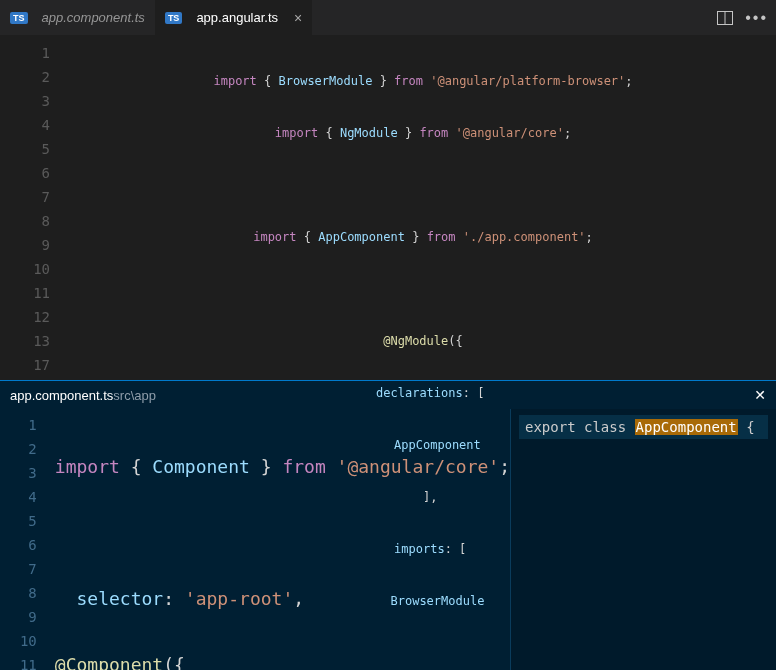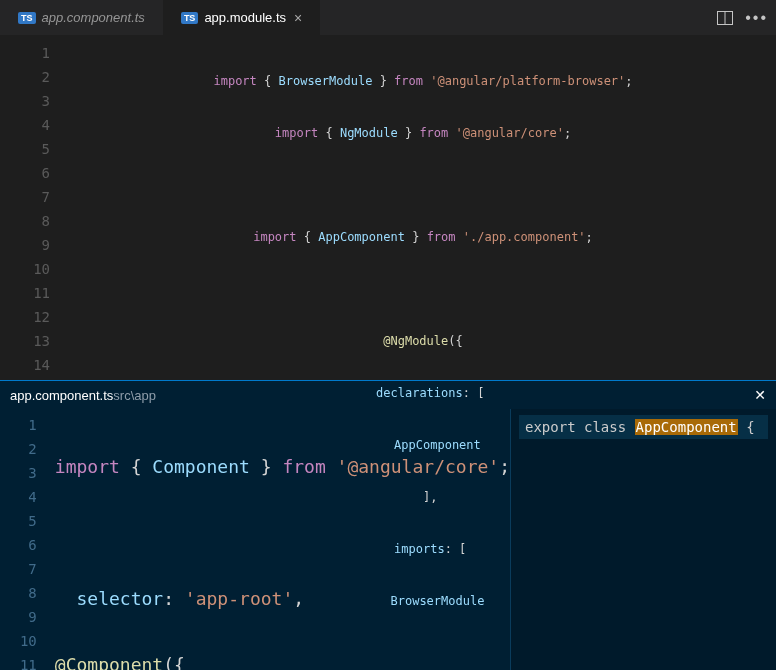--- a/index.html
+++ b/index.html
@@ -14,26 +14,27 @@
     }
     .tabs-bar {
       display: flex;
       align-items: center;
       background: #252526;
       height: 35px;
     }
     .tab {
       display: flex;
       align-items: center;
-      padding: 0 18px;
+      padding: 0 10px;
       height: 35px;
       font-size: 13px;
       color: #969696;
       cursor: pointer;
       font-style: italic;
+      gap: 8px;
     }
     .tab.active {
       background: #1e1e1e;
       color: #ffffff;
       font-style: normal;
     }
     .tab .ts-badge {
       background: #3178c6;
       color: white;
       font-size: 9px;
@@ -159,21 +160,21 @@
 </head>
 <body>
 
 <div class="tabs-bar">
   <div class="tab">
     <span class="ts-badge">TS</span>
     <span>app.component.ts</span>
   </div>
   <div class="tab active">
     <span class="ts-badge">TS</span>
-    <span>app.module.ts</span>
+    <span>app.angular.ts</span>
     <span class="close">×</span>
   </div>
   <div class="tabs-right">
     <span class="icon-split">
       <svg width="16" height="14" viewBox="0 0 16 14">
           <rect x="0.5" y="0.5" width="15" height="13" fill="none" stroke="#c5c5c5"></rect>
           <line x1="8" y1="0.5" x2="8" y2="13.5" stroke="#c5c5c5"></line>
         </svg>
     </span>
     <span class="icon-more">•••</span>
@@ -188,21 +189,21 @@
     <div class="line">4</div>
     <div class="line">5</div>
     <div class="line">6</div>
     <div class="line">7</div>
     <div class="line">8</div>
     <div class="line">9</div>
     <div class="line">10</div>
     <div class="line">11</div>
     <div class="line">12</div>
     <div class="line">13</div>
-    <div class="line">14</div>
+    <div class="line">17</div>
   </div>
   <div class="code">
     <div class="line"><span class="t-keyword">import</span><span class="t-punct"> { </span><span class="t-var">BrowserModule</span><span class="t-punct"> } </span><span class="t-keyword">from</span><span class="t-string"> '@angular/platform-browser'</span><span class="t-punct">;</span></div>
     <div class="line"><span class="t-keyword">import</span><span class="t-punct"> { </span><span class="t-var">NgModule</span><span class="t-punct"> } </span><span class="t-keyword">from</span><span class="t-string"> '@angular/core'</span><span class="t-punct">;</span></div>
     <div class="line"></div>
     <div class="line"><span class="t-keyword">import</span><span class="t-punct"> { </span><span class="t-var">AppComponent</span><span class="t-punct"> } </span><span class="t-keyword">from</span><span class="t-string"> './app.component'</span><span class="t-punct">;</span></div>
     <div class="line"></div>
     <div class="line"><span class="t-decorator">@NgModule</span><span class="t-punct">({</span></div>
     <div class="line"><span class="t-var">  declarations</span><span class="t-punct">: [</span></div>
     <div class="line"><span class="t-var">    AppComponent</span></div>

